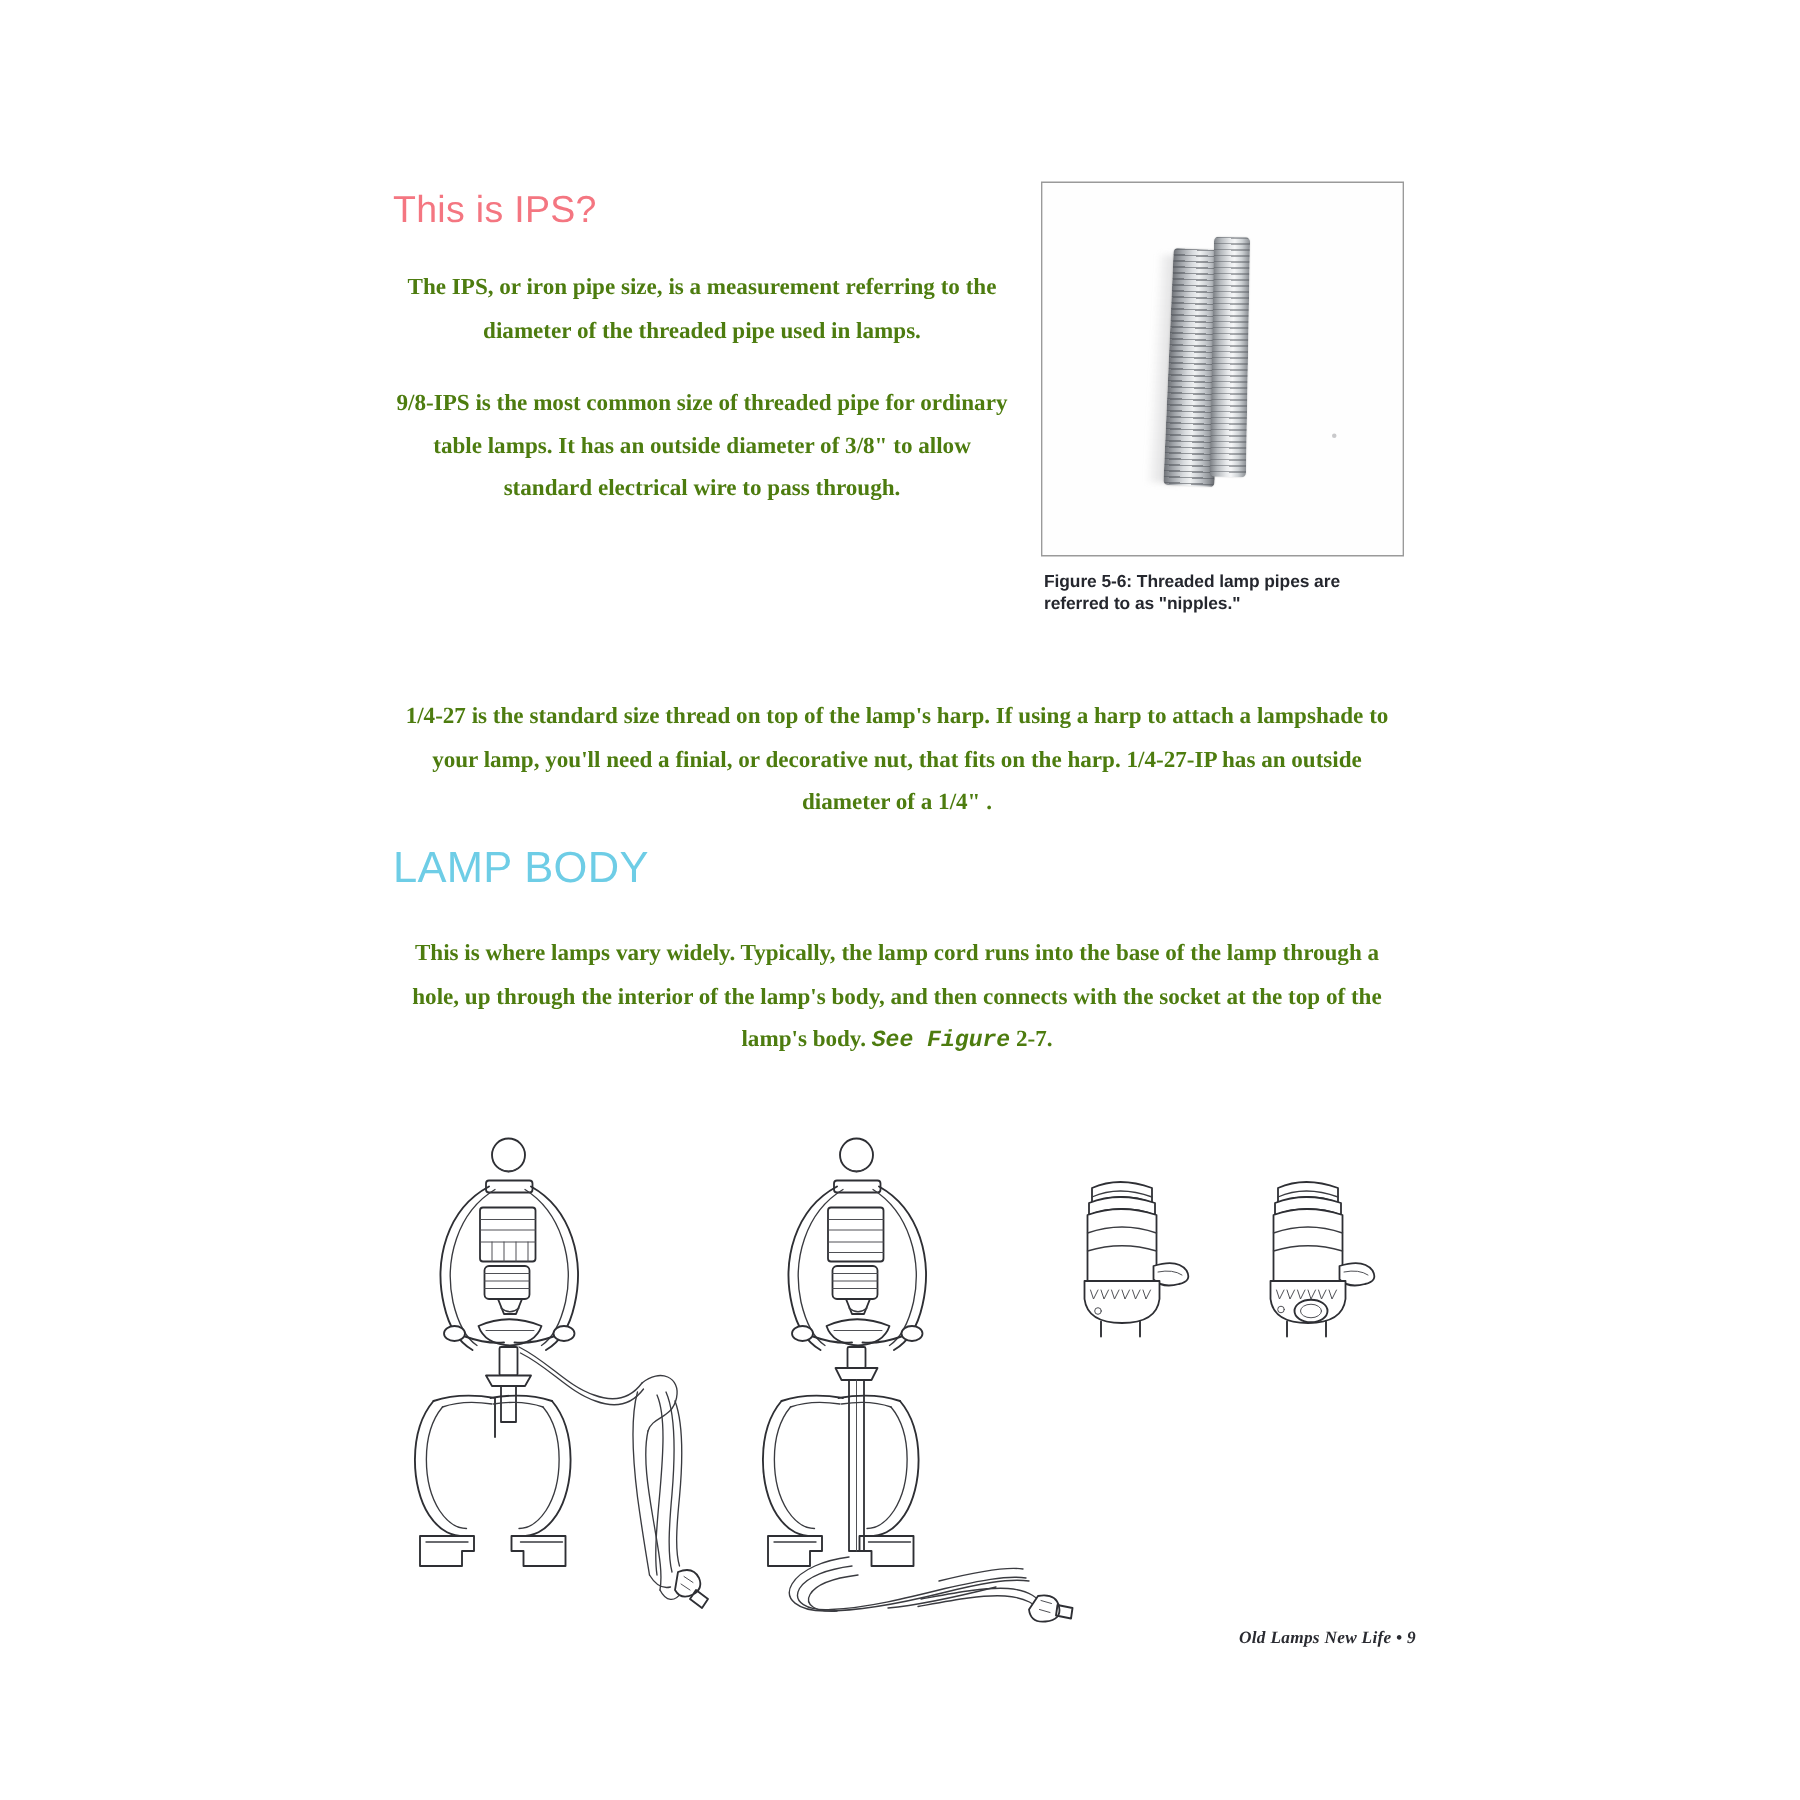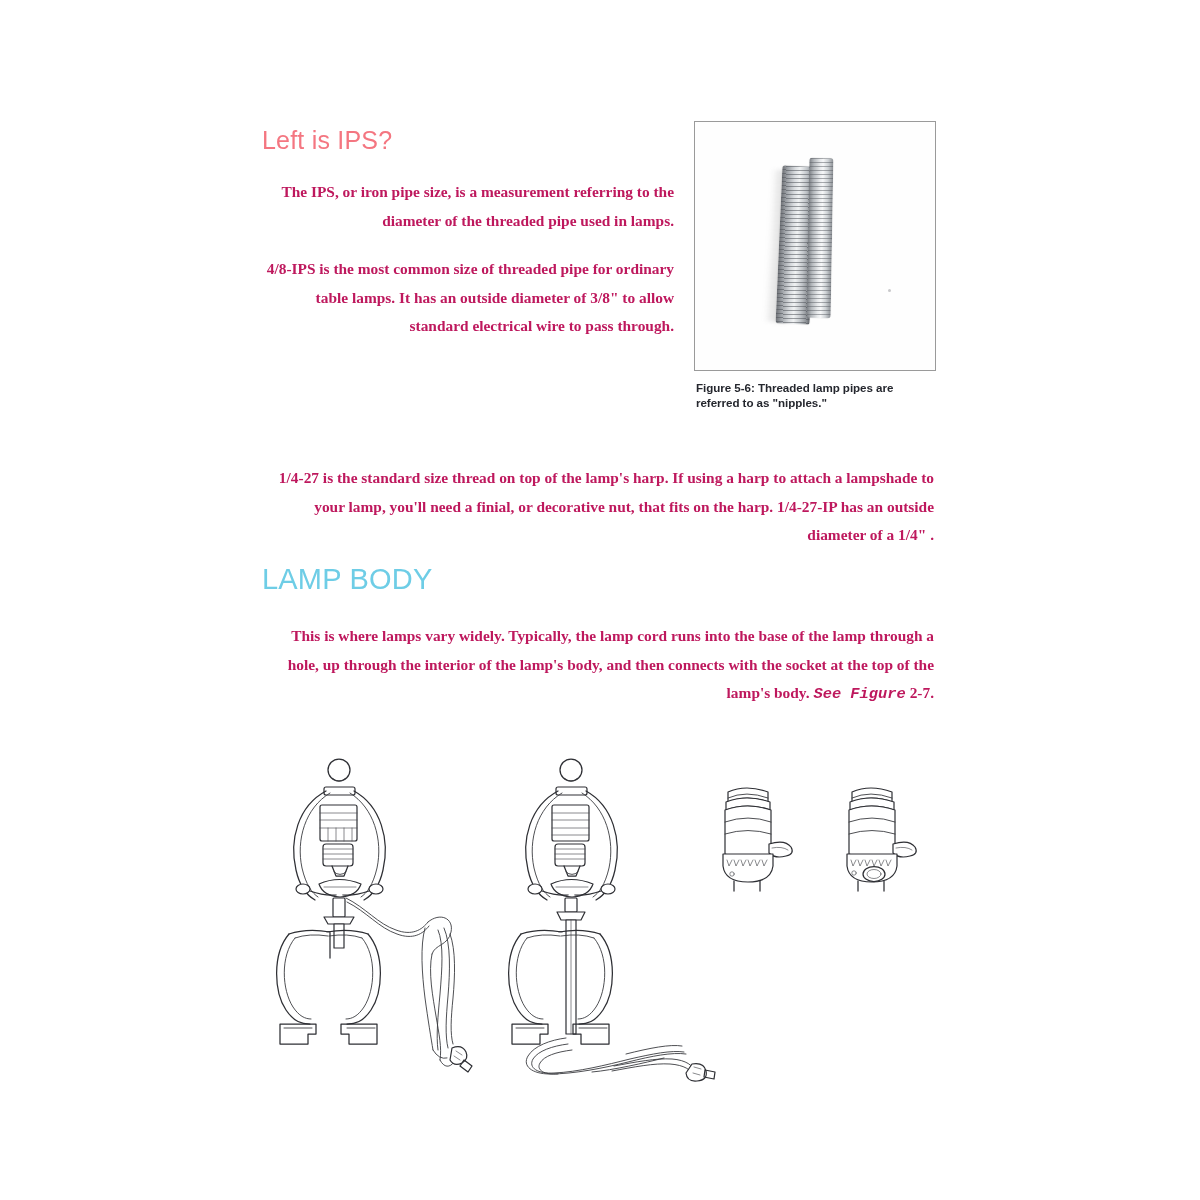--- a/index.html
+++ b/index.html
@@ -41,26 +41,26 @@
     left: 262px;
     top: 563px;
     font-size: 29px;
     color: #6ecde6;
   }
 
   
   .body-p {
     position: absolute;
     margin: 0;
-    color: #be185d;
+    color: #4d7c0f;
     font-family: "Liberation Serif", serif;
     font-weight: 700;
     font-size: 15.4px;
     line-height: 28.5px;
-    text-align: right;
+    text-align: center;
   }
   .col-narrow { left: 262px; width: 412px; }
   .col-wide   { left: 262px; width: 672px; }
 
   #p-ips-1   { top: 178px; }
   #p-ips-2   { top: 255px; }
   #p-ips-3   { top: 360px; }
   #p-ips-4   { top: 464px; }
   #p-lamp-1  { top: 622px; }
 
@@ -184,25 +184,25 @@
     font-size: 11.5px;
     color: #2a2b31;
     letter-spacing: .2px;
   }
 </style>
 </head>
 <body>
 
 <div class="page">
 
-  <h2 class="h-section" id="h-ips">Left is IPS?</h2>
+  <h2 class="h-section" id="h-ips">This is IPS?</h2>
 
   <p class="body-p col-narrow" id="p-ips-1">The IPS, or iron pipe size, is a measurement referring to the diameter of the threaded pipe used in lamps.</p>
 
-  <p class="body-p col-narrow" id="p-ips-2">4/8-IPS is the most common size of threaded pipe for ordinary table lamps.  It has an outside diameter of 3/8"  to allow standard electrical wire to pass through.</p>
+  <p class="body-p col-narrow" id="p-ips-2">9/8-IPS is the most common size of threaded pipe for ordinary table lamps.  It has an outside diameter of 3/8"  to allow standard electrical wire to pass through.</p>
 
 
   <p class="body-p col-wide" id="p-ips-4">1/4-27 is the standard size thread on top of the lamp's harp. If using a harp to attach a lampshade to your lamp, you'll need a finial, or decorative nut, that fits on the harp. 1/4-27-IP has an outside diameter of a 1/4" .</p>
 
   <div id="fig26-frame">
     <div id="fig26-photo">
       <div id="nipple-shadow"></div>
       <div class="nipple" id="nipple-back"></div>
       <div class="nipple" id="nipple-front"></div>
       <div id="nipple-speck"></div>
@@ -368,14 +368,15 @@
 
         <ellipse class="ink" cx="36" cy="100" rx="11" ry="7.5"></ellipse>
         <ellipse class="ink-hair" cx="36" cy="100" rx="7" ry="4.5"></ellipse>
         <path class="ink" d="M20 107 v10 M46 107 v10"></path>
       </g>
 
     </svg>
   </div>
 
 
+  <p id="footer">Old Lamps New Life  •  9</p>
 
 </div>
 
 </body></html>

